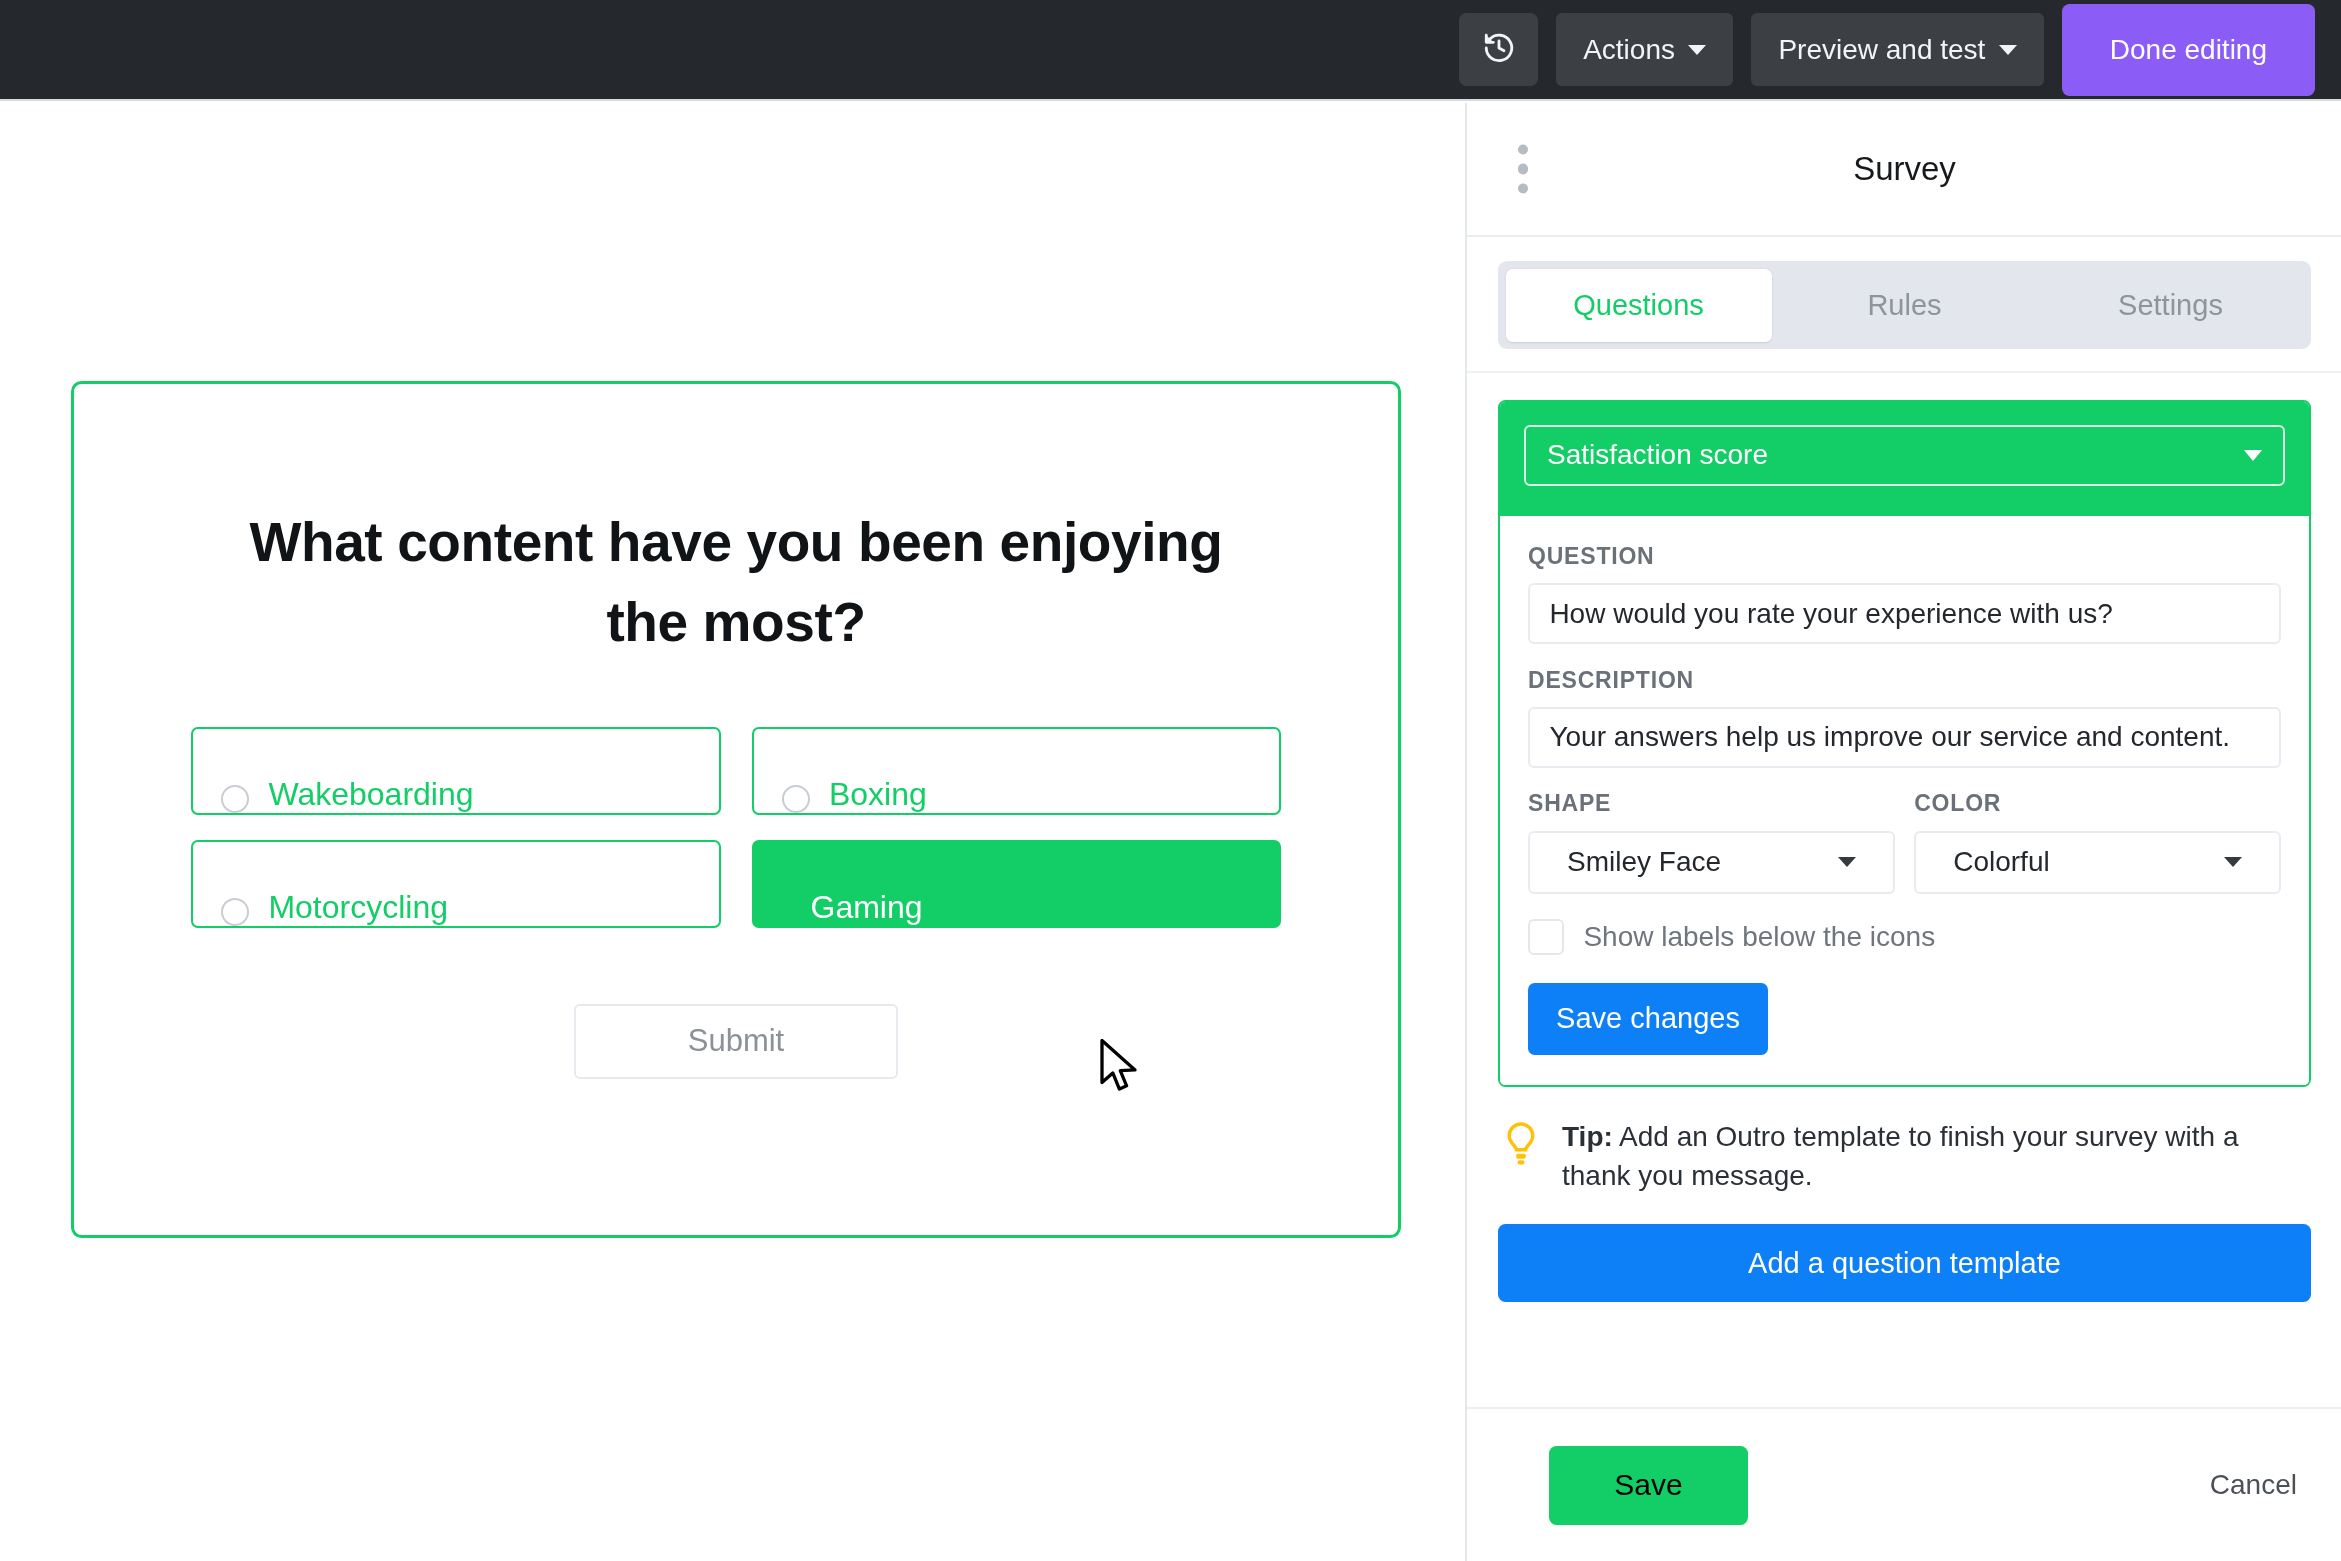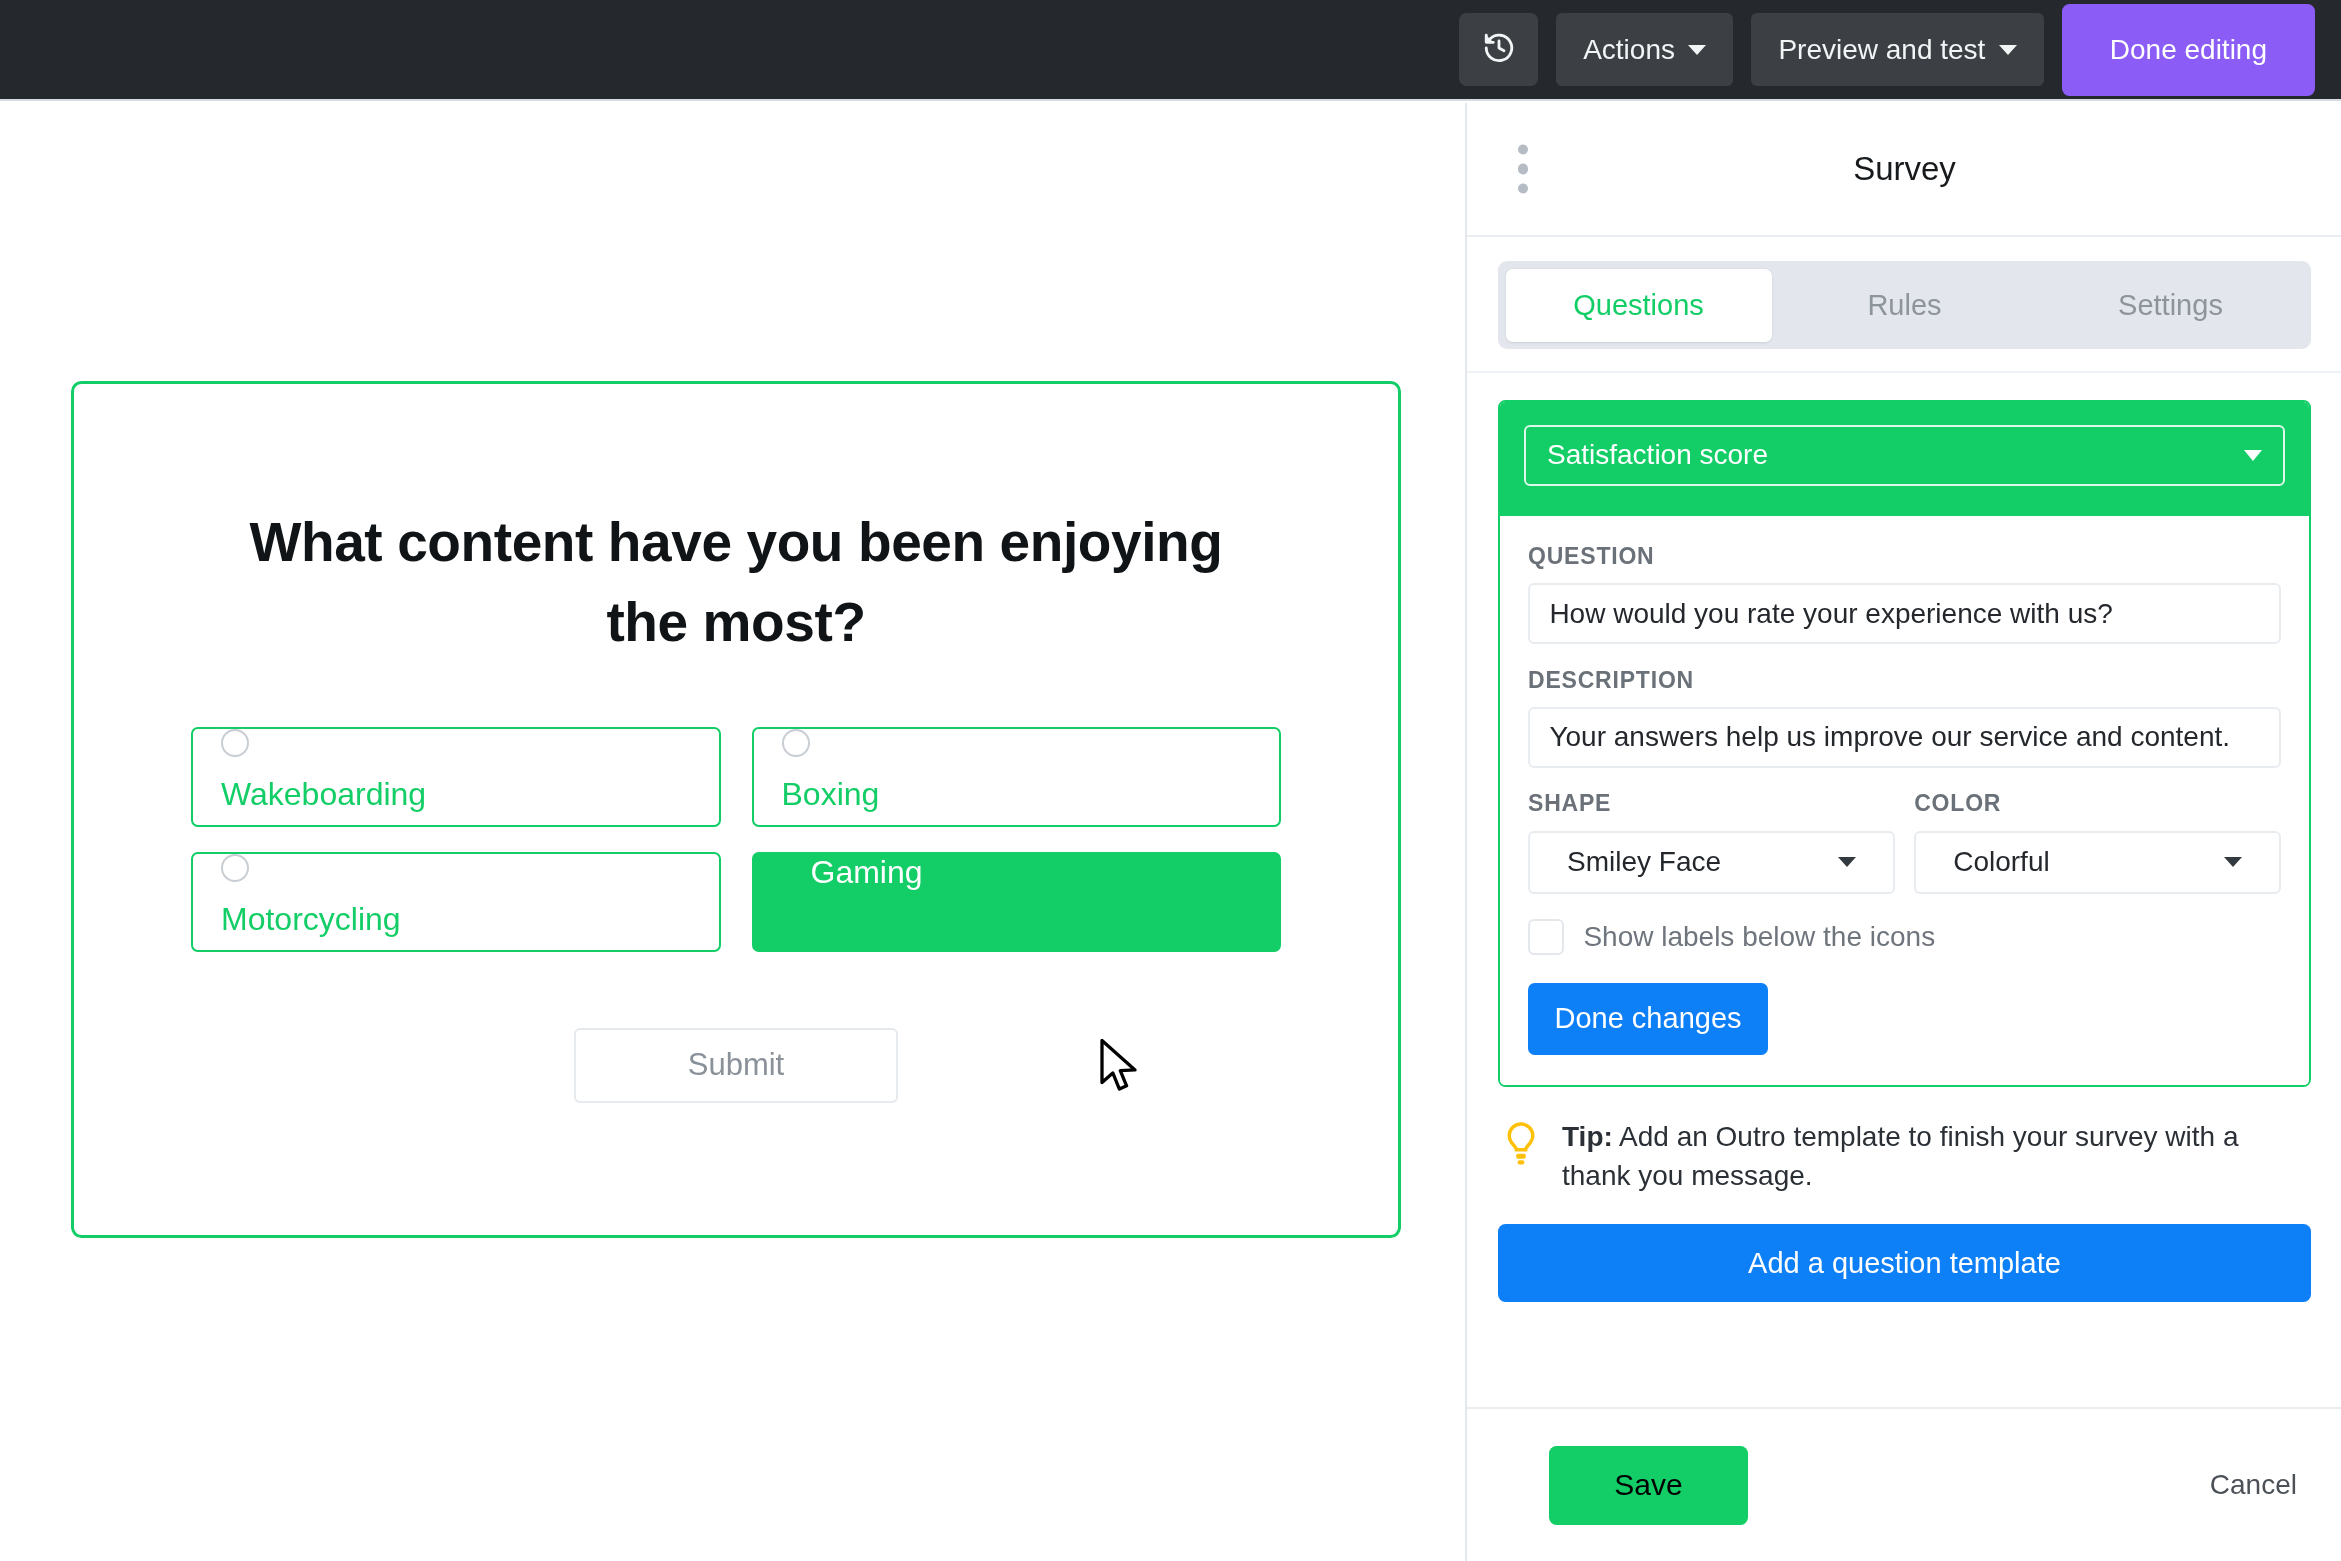--- a/index.html
+++ b/index.html
@@ -51,23 +51,23 @@
   .survey-title {
     margin-top: 118px; width: 1060px; text-align: center;
     font-size: 55px; font-weight: bold; color: #111417; line-height: 1.46;
     letter-spacing: -0.4px;
   }
   .options-grid {
     margin-top: 64px; width: 1090px;
     display: grid; grid-template-columns: 1fr 1fr; gap: 25px 31px;
   }
   .option {
-    height: 100px; border: 2.2px solid #13ce66; border-radius: 6.7px;
-    background: #fff; display: flex; align-items: flex-start; padding-left: 28px;
-    gap: 19.4px; cursor: pointer; flex-direction: column;
+    height: 88px; border: 2.2px solid #13ce66; border-radius: 6.7px;
+    background: #fff; display: flex; align-items: flex-end; padding-left: 28px;
+    gap: 19.4px; cursor: pointer;
   }
   .option .radio {
     width: 28px; height: 28px; border-radius: 50%;
     border: 2.2px solid #c9ced4; background: #fff; flex: none;
   }
   .option .olabel { font-size: 32px; color: #13ce66; }
   .option.selected { background: #13ce66; border-color: #13ce66; padding-left: 57px; }
   .option.selected .olabel { color: #ffffff; }
 
   .submit-wrap { margin-top: 76px; }
@@ -294,21 +294,21 @@
                 <span class="caret-d"></span>
               </div>
             </div>
           </div>
 
           <div class="check-row">
             <span class="checkbox"></span>
             <span class="check-label">Show labels below the icons</span>
           </div>
 
-          <div class="save-changes">Done changes</div>
+          <div class="save-changes">Save changes</div>
         </div>
       </div>
 
       <div class="tip-row">
         <span class="bulb">
           <svg viewBox="0 0 24 30" width="40" height="49">
             <path d="M12 2.5c-4.1 0-7.2 3.2-7.2 7.1 0 2.8 1.6 4.6 2.9 6 .9 1 1.5 1.7 1.5 2.6h5.6c0-.9.6-1.6 1.5-2.6 1.3-1.4 2.9-3.2 2.9-6 0-3.9-3.1-7.1-7.2-7.1z" fill="none" stroke="#ffc107" stroke-width="2.1"></path>
             <rect x="9.1" y="20.6" width="5.8" height="3.1" rx="1" fill="#ffc107"></rect>
             <rect x="9.9" y="24.6" width="4.2" height="2.6" rx="1.2" fill="#ffc107"></rect>
           </svg>

